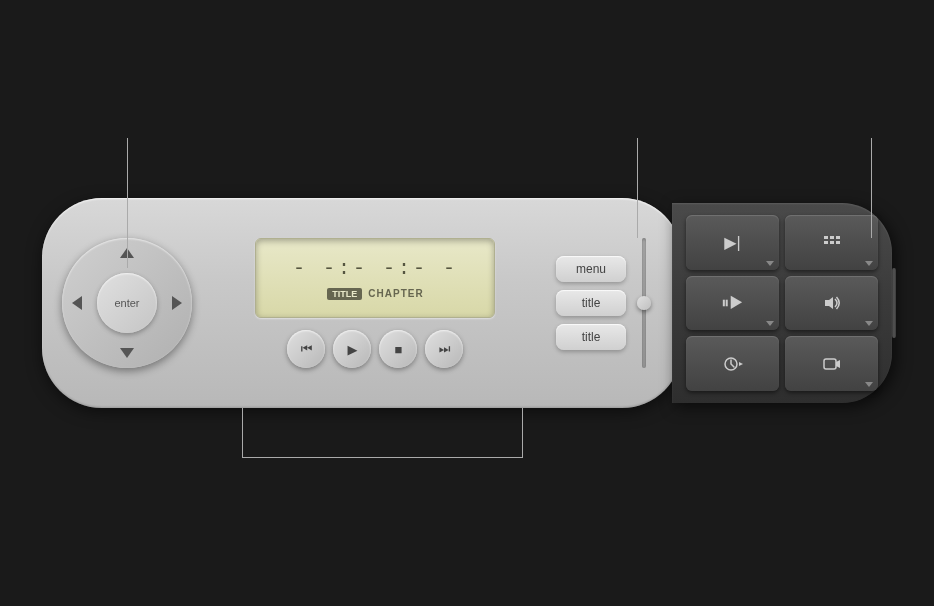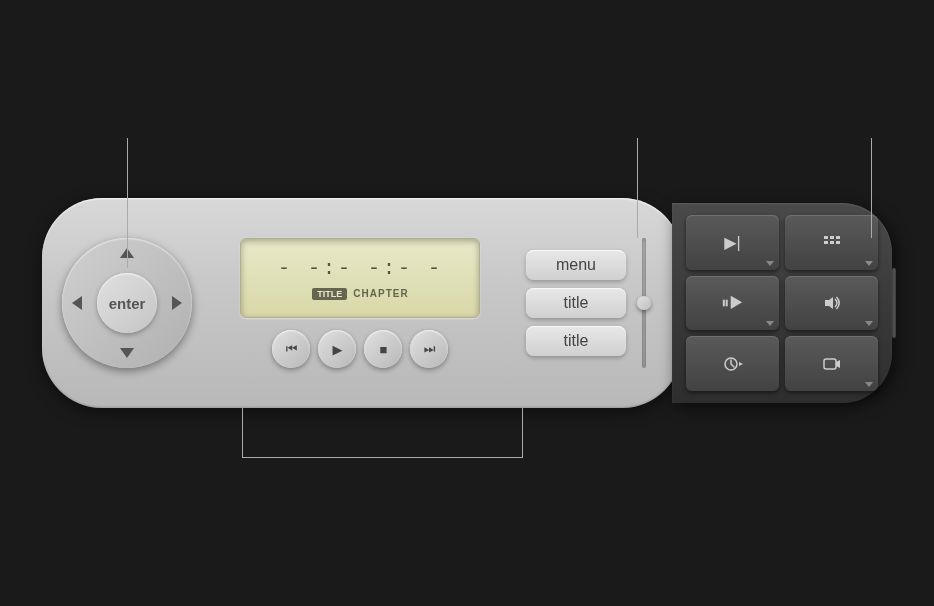--- a/index.html
+++ b/index.html
@@ -140,22 +140,22 @@
       box-shadow:
         0 2px 5px rgba(0,0,0,0.3),
         inset 0 1px 2px rgba(255,255,255,0.7);
       position: absolute;
       top: 50%;
       left: 50%;
       transform: translate(-50%, -50%);
       display: flex;
       align-items: center;
       justify-content: center;
-      font-size: 15px;
-      font-weight: 700;
+      font-size: 11px;
+      font-weight: 400;
       color: #555;
       cursor: pointer;
       z-index: 2;
     }
 
     .dpad-arrow {
       position: absolute;
       display: flex;
       align-items: center;
       justify-content: center;
@@ -289,22 +289,22 @@
       display: flex;
       flex-direction: column;
       gap: 8px;
       margin-left: 12px;
     }
 
     .side-btn {
       background: linear-gradient(180deg, #e8e8e8 0%, #d0d0d0 100%);
       border-radius: 8px;
       border: none;
-      padding: 6px 30px;
-      font-size: 16px;
+      padding: 6px 20px;
+      font-size: 12px;
       font-weight: 500;
       color: #444;
       cursor: pointer;
       box-shadow:
         0 2px 4px rgba(0,0,0,0.25),
         inset 0 1px 1px rgba(255,255,255,0.8);
       min-width: 68px;
       text-align: center;
     }
 

